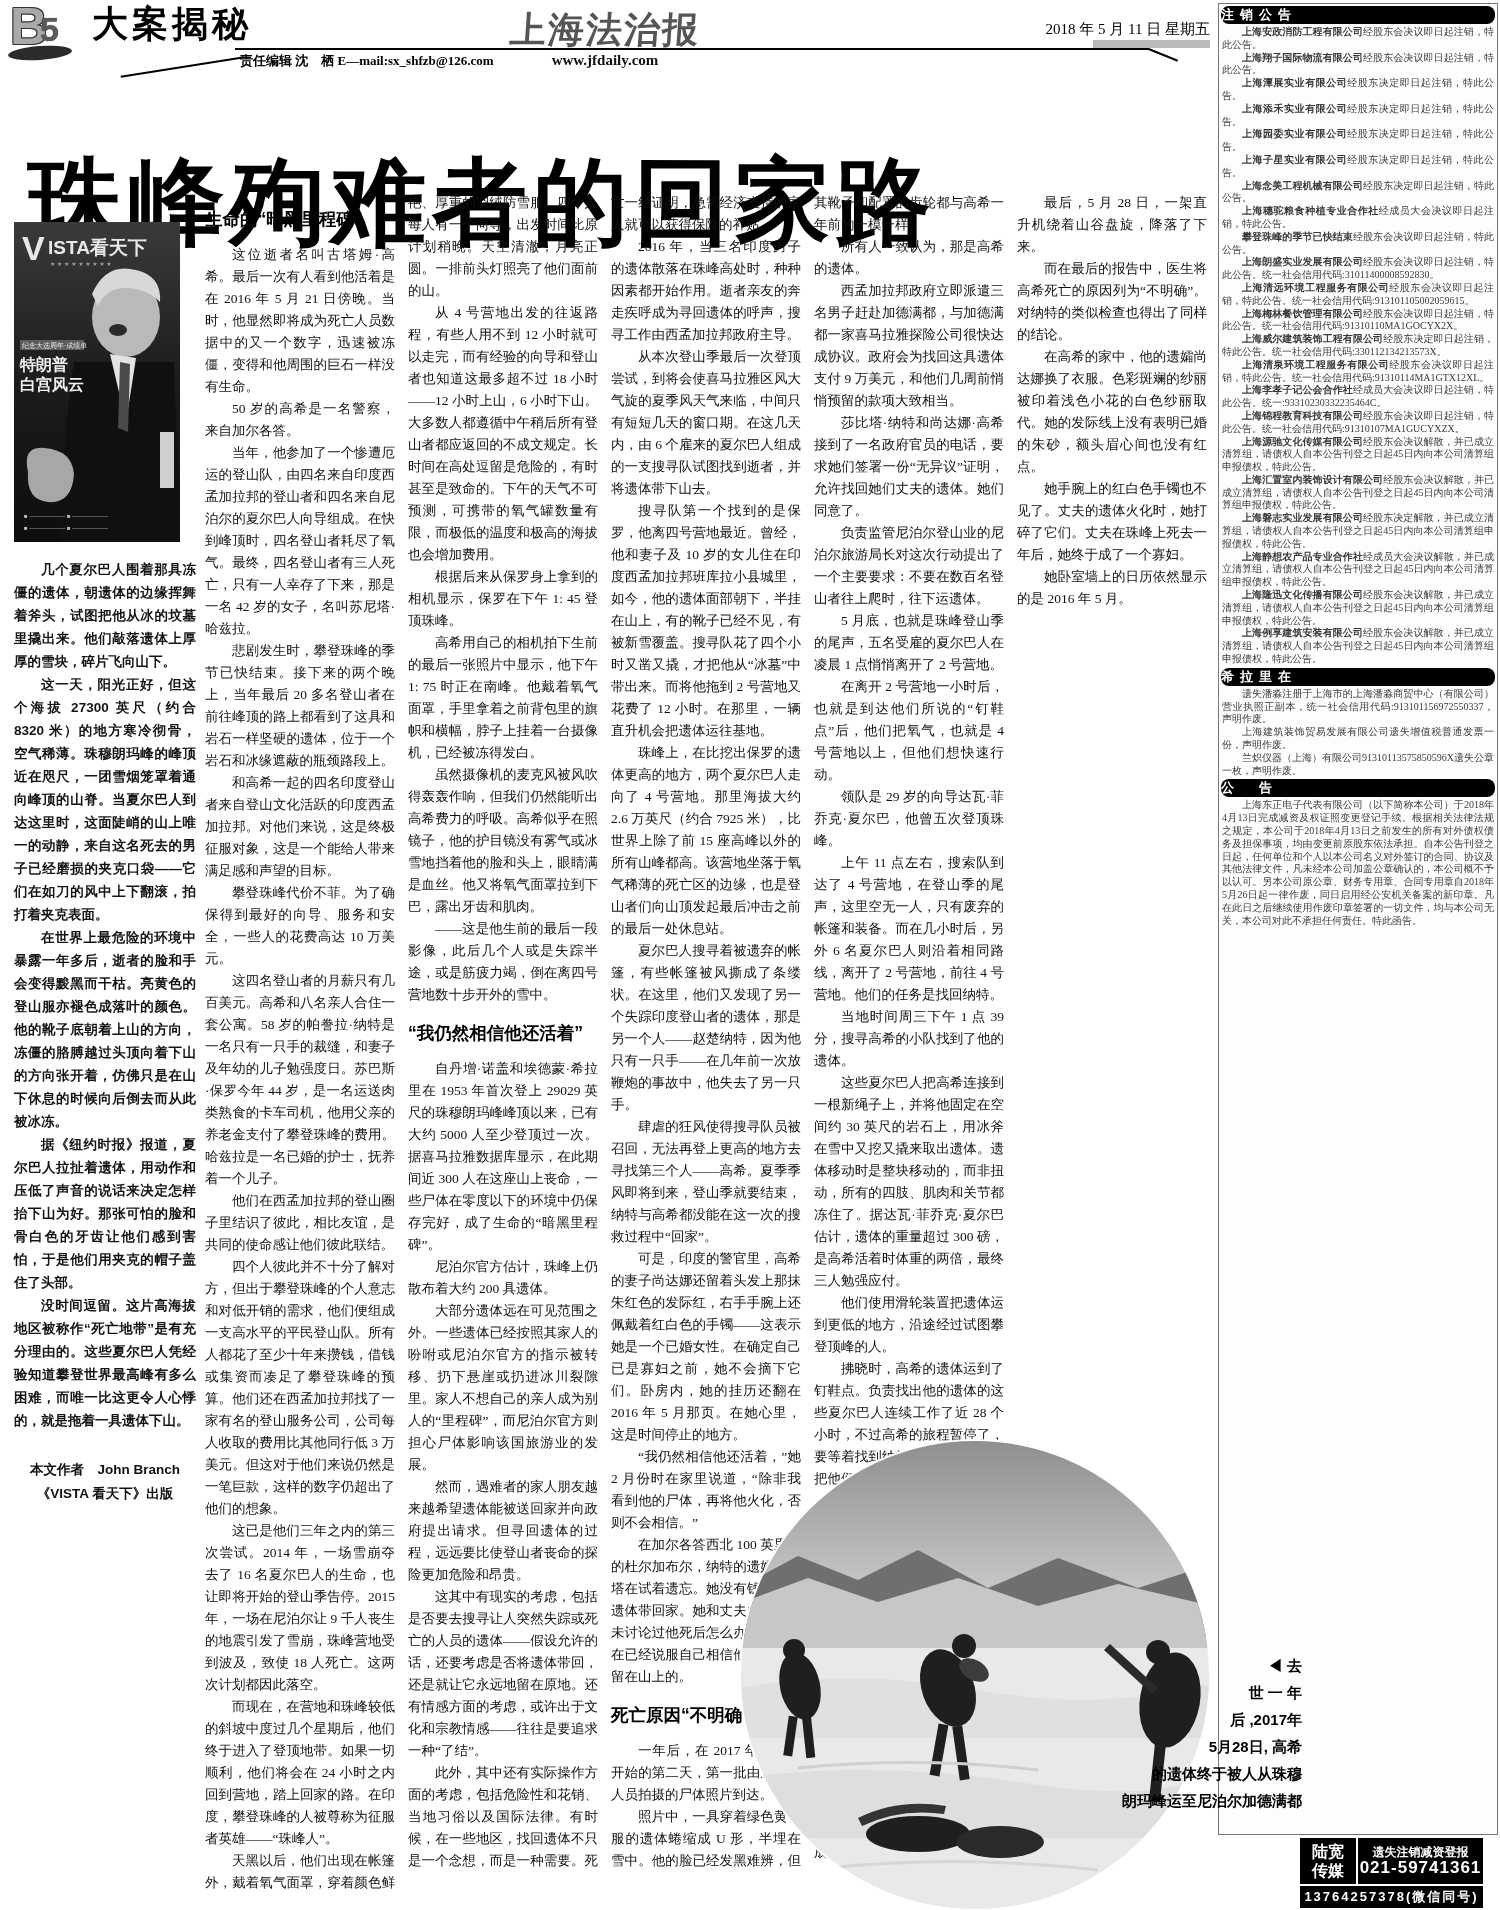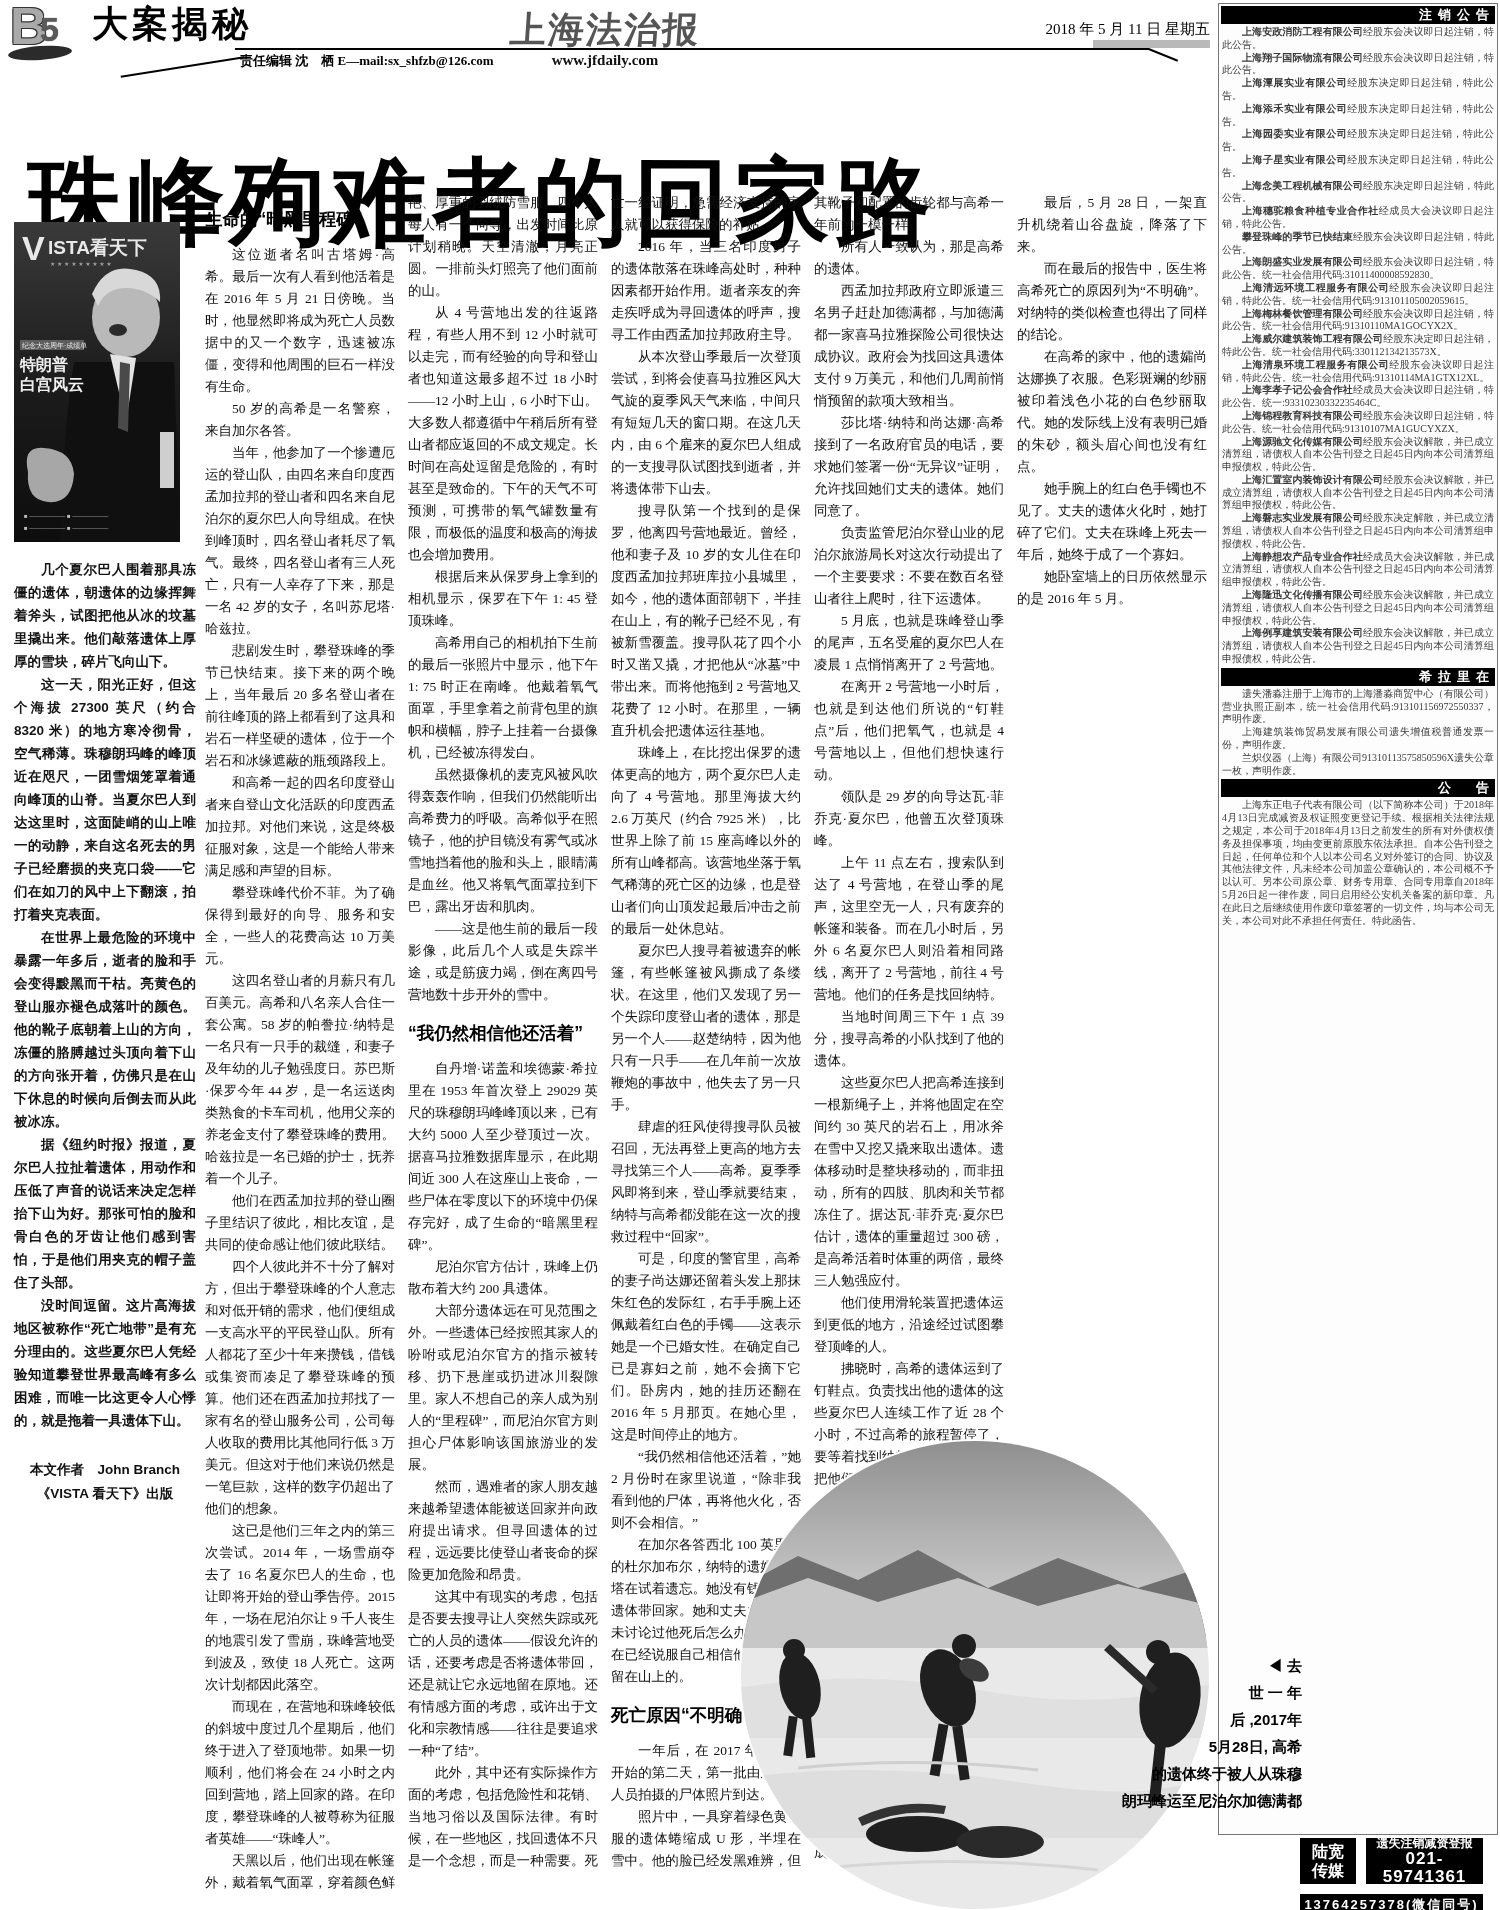--- a/index.html
+++ b/index.html
@@ -39,27 +39,27 @@
               break-inside:avoid;color:#000;}
   
   .photo-wrap{position:absolute;left:738px;top:1438px;width:474px;height:472px;z-index:4;}
   .photo-wrap svg{display:block;}
   .caption{position:absolute;left:1012px;top:1652px;width:290px;z-index:6;text-align:right;
            font:bold 15px/27px "Liberation Sans",sans-serif;color:#000;}
   
   .sidebar{position:absolute;left:1218px;top:3px;width:280px;height:1832px;border:1px solid #777;
            box-sizing:border-box;padding:0 3px;background:#fdfdfd;overflow:hidden;}
   .side-head{background:#000;color:#fff;font:bold 13px/18px "Liberation Sans",sans-serif;
-             text-align:right;letter-spacing:6px;margin:2px -1px;}
+             text-align:left;letter-spacing:6px;margin:2px -1px;border-radius:8px;}
   .sidebar p.notice{font:10px/12.8px "Liberation Serif",serif;color:#3a3a3a;margin:0;text-align:justify;text-indent:2em;}
   .sidebar p.notice b{font-family:"Liberation Sans",sans-serif;}
   .sidebar .long{font:10px/12.8px "Liberation Serif",serif;color:#3a3a3a;text-align:justify;text-indent:2em;margin:2px 0;}
   
   .adblock{position:absolute;left:1300px;top:1838px;width:183px;height:70px;z-index:7;
-           display:grid;grid-template-columns:56px 1fr;grid-template-rows:46px 22px;gap:10px;background:#fff;}
+           display:grid;grid-template-columns:56px 1fr;grid-template-rows:46px 22px;gap:2px;background:#fff;}
   .adcell{background:#000;color:#fff;display:flex;flex-direction:column;align-items:center;justify-content:center;}
   .ad-brand{font:bold 16px/19px "Liberation Sans",sans-serif;}
   .ad-service{font:bold 12px/14px "Liberation Sans",sans-serif;}
   .ad-phone{font:bold 17px/18px "Liberation Sans",sans-serif;letter-spacing:1px;text-align:center;}
   .ad-phone2{grid-column:1 / span 2;font:bold 13px "Liberation Sans",sans-serif;letter-spacing:2px;}
 </style>
 </head>
 <body>
 
 <div class="page">

